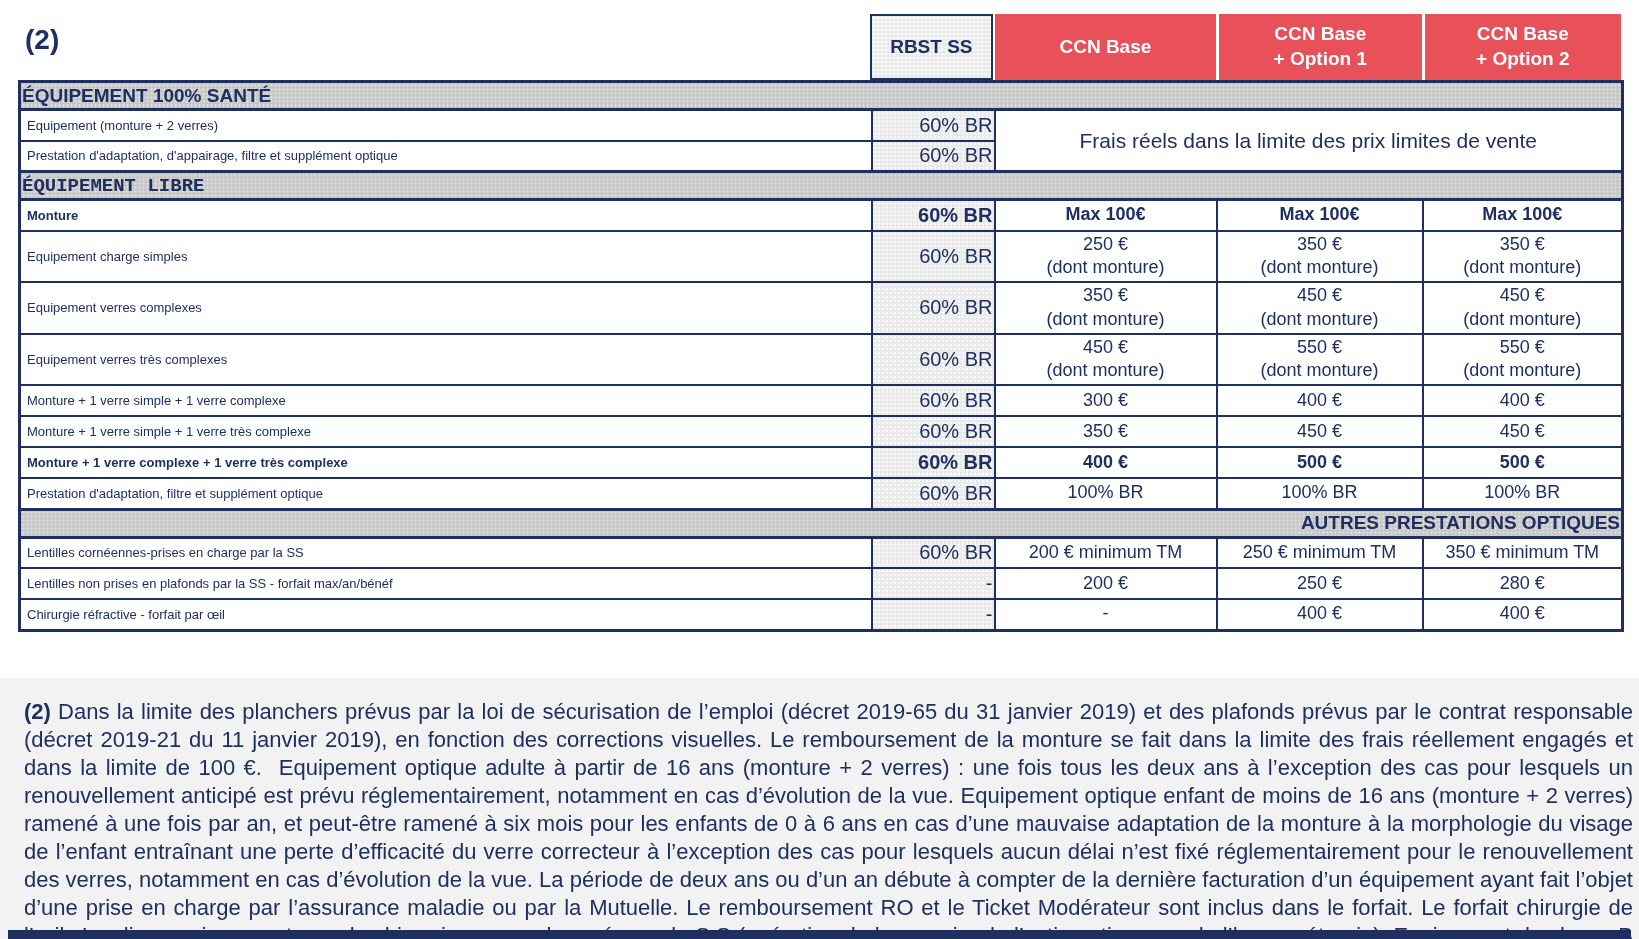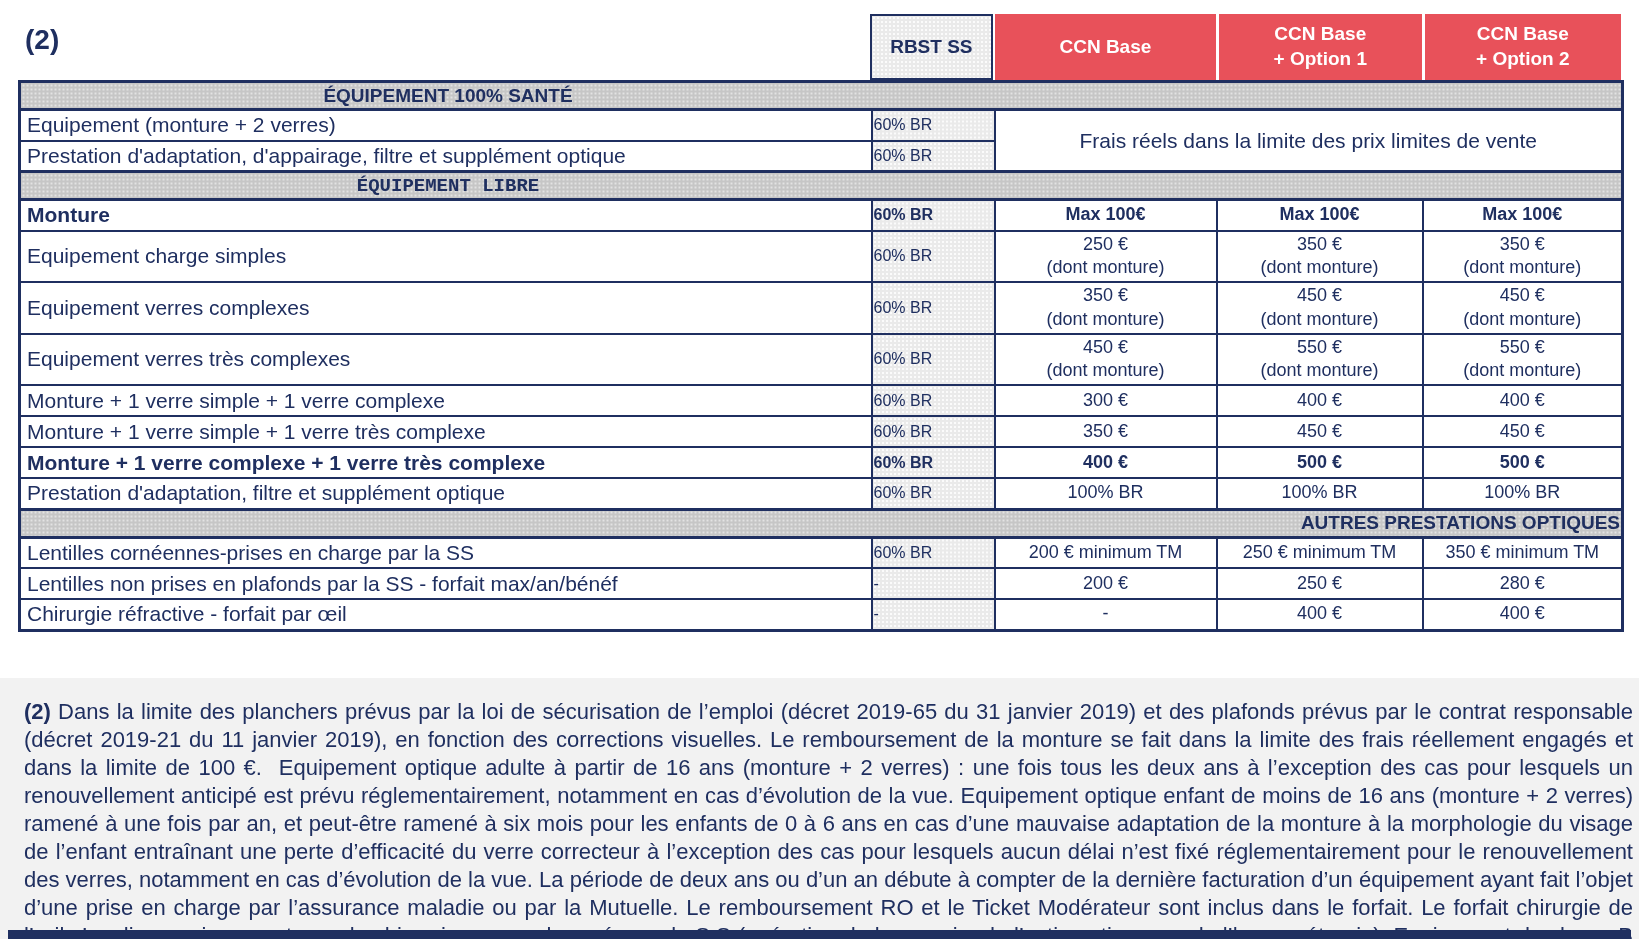--- a/index.html
+++ b/index.html
@@ -33,37 +33,37 @@
   .hbox.b1{width:222px;margin-left:2px;}
   .hbox.b2{width:206px;border-left:3px solid #fff;}
   .hbox.b3{width:200px;border-left:3px solid #fff;}
   table.body{
     width:1603px;border-collapse:collapse;table-layout:fixed;
     border:3px solid var(--navy);
   }
   table.body td{
     border:2px solid var(--navy);color:var(--navy);overflow:hidden;
   }
-  td.label{font-size:21px;text-align:left;padding:1px 4px 1px 6px;background:#fff;}
+  td.label{font-size:13px;text-align:left;padding:1px 4px 1px 6px;background:#fff;}
   td.rbst{
-    text-align:left;font-size:16px;
+    text-align:right;font-size:20px;
     background-color:var(--cell-gray);
     background-image:radial-gradient(rgba(255,255,255,.8) 1px,transparent 1.1px);
     background-size:4px 4px;
   }
   td.val{text-align:center;font-size:18px;white-space:pre-line;line-height:1.32;background:#fff;}
   td.merged{font-size:21px;}
   tr.band td{
     background-color:var(--band-gray);
     background-image:radial-gradient(rgba(255,255,255,.5) 1px,transparent 1.1px);
     background-size:4px 4px;
     font-weight:bold;font-size:19px;
     border-top-width:3px;border-bottom-width:3px;
   }
-  .band-inner{width:852px;text-align:center;}
+  .band-inner{width:852px;}
   td.band-left{text-align:right;padding-left:6px;}
   .footnote{
     position:absolute;left:0;top:678px;width:1639px;height:261px;
     background:var(--note-bg);box-sizing:border-box;
     padding:20px 6px 0 24px;
     font-size:22px;line-height:28px;text-align:justify;color:var(--navy);
   }
   .footnote b{font-weight:bold;}
   .bottom-bar{
     position:absolute;left:8px;bottom:0;width:1623px;height:9px;background:var(--navy);

